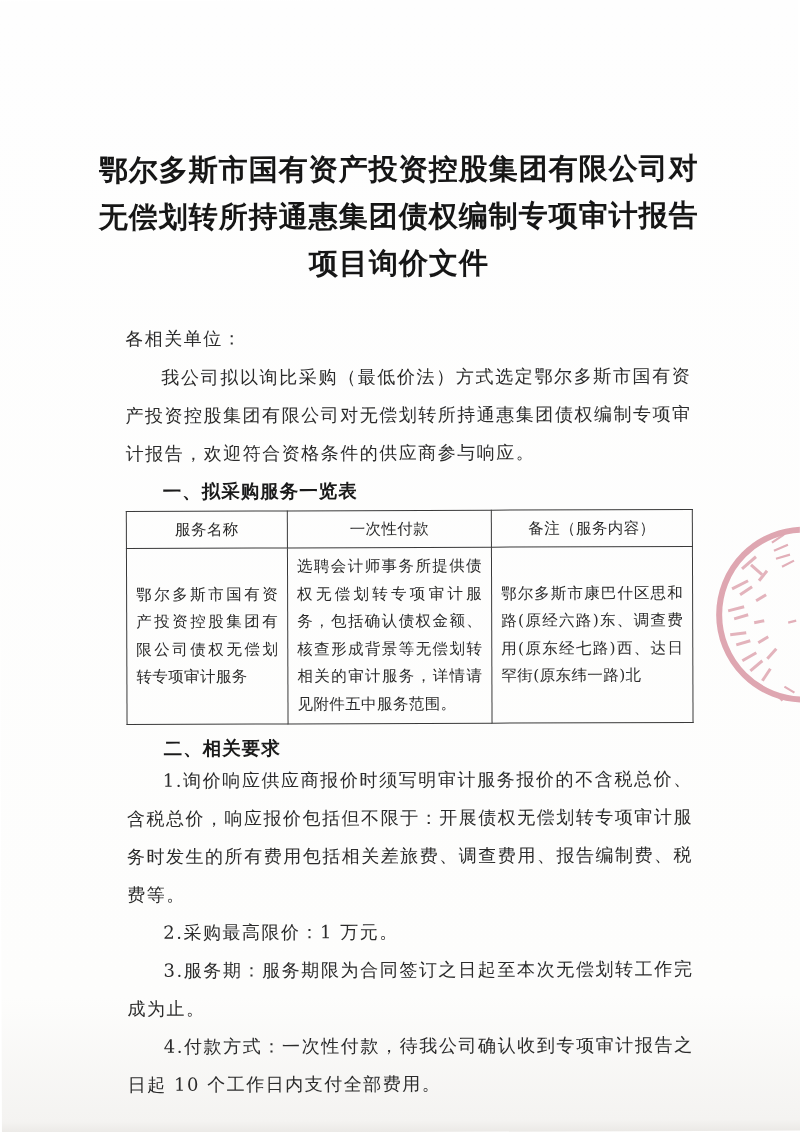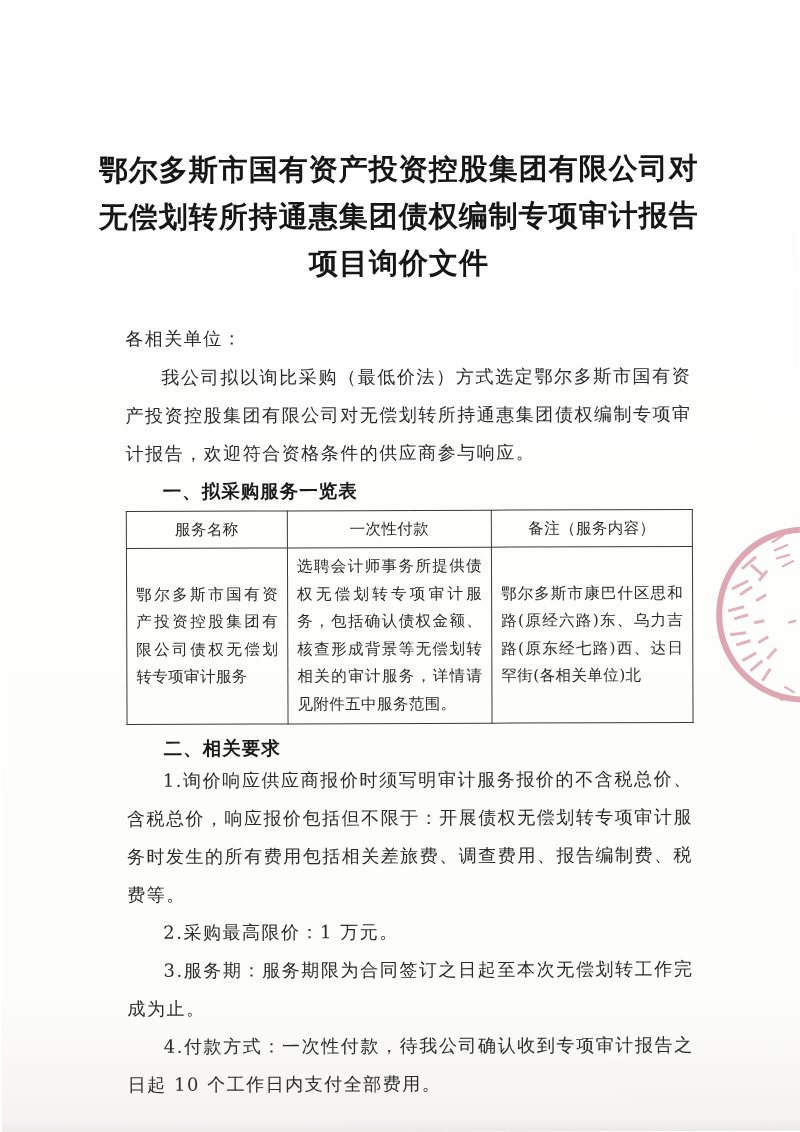--- a/index.html
+++ b/index.html
@@ -116,21 +116,21 @@
         </colgroup>
       <tbody>
           <tr>
         <th>服务名称</th>
         <th>一次性付款</th>
         <th>备注（服务内容）</th>
       </tr>
       <tr>
         <td>鄂尔多斯市国有资产投资控股集团有限公司债权无偿划转专项审计服务</td>
         <td>选聘会计师事务所提供债权无偿划转专项审计服务，包括确认债权金额、核查形成背景等无偿划转相关的审计服务，详情请见附件五中服务范围。</td>
-        <td>鄂尔多斯市康巴什区思和路(原经六路)东、乌力吉路(原东经七路)西、达日罕街(各相关单位)北</td>
+        <td>鄂尔多斯市康巴什区思和路(原经六路)东、调查费用(原东经七路)西、达日罕街(原东纬一路)北</td>
       </tr>
     </tbody>
       </table>
 
     <div class="sec-heading sec2-heading">二、相关要求</div>
 
     <p class="para req">1.询价响应供应商报价时须写明审计服务报价的不含税总价、含税总价，响应报价包括但不限于：开展债权无偿划转专项审计服务时发生的所有费用包括相关差旅费、调查费用、报告编制费、税费等。</p>
     <p class="para req">2.采购最高限价：1 万元。</p>
     <p class="para req">3.服务期：服务期限为合同签订之日起至本次无偿划转工作完成为止。</p>
     <p class="para req">4.付款方式：一次性付款，待我公司确认收到专项审计报告之日起 10 个工作日内支付全部费用。</p>

